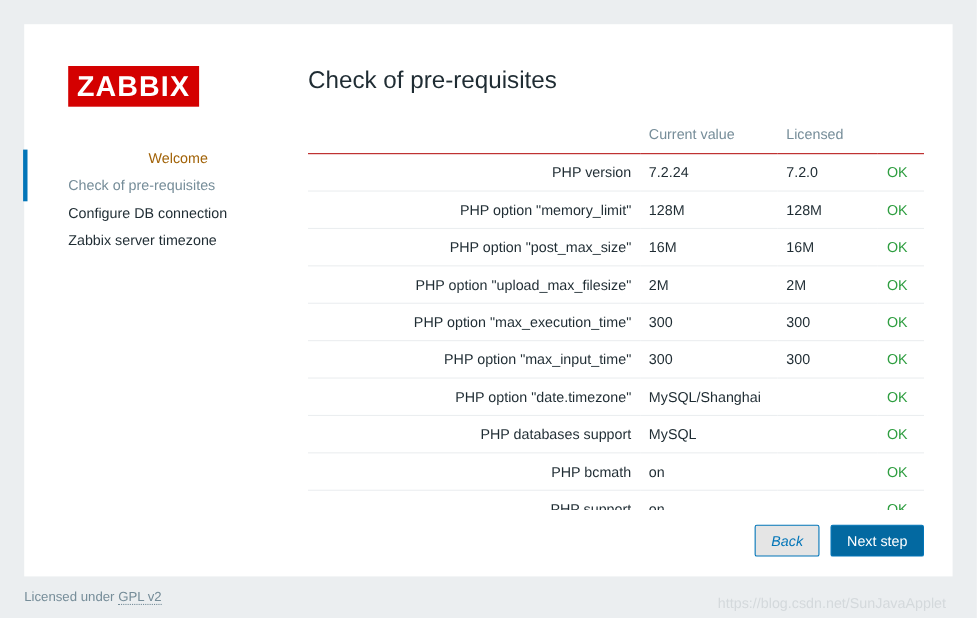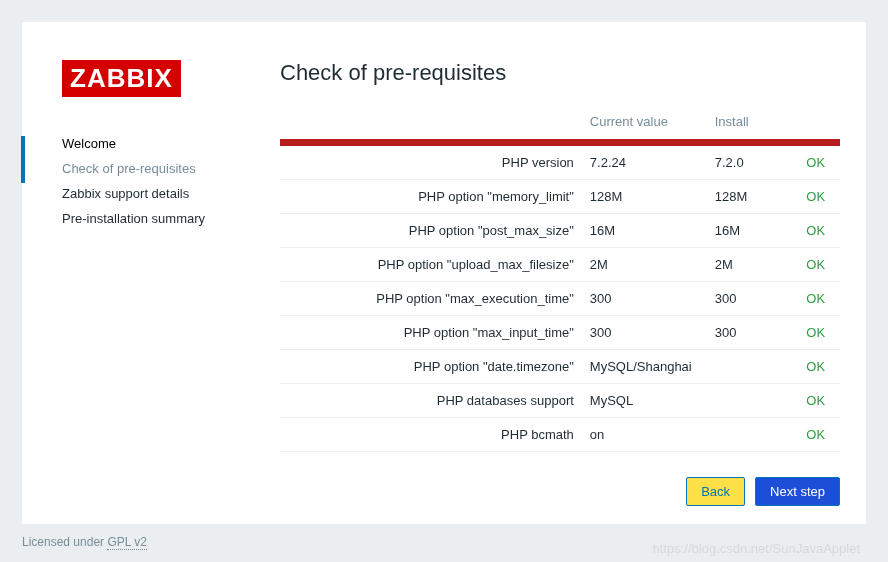--- a/index.html
+++ b/index.html
@@ -37,21 +37,21 @@
     margin-bottom: 34px;
     font-family: Arial, sans-serif;
   }
   .nav { list-style: none; }
   .nav li {
     padding: 5px 0 5px 0;
     color: #1f2c33;
     cursor: pointer;
     position: relative;
   }
-  .nav li.done { color: #000000; }
+  .nav li.done { color: #a16207; text-align: center; }
   .nav li.active {
     color: #768d99;
   }
   .nav li.active::before {
     content: "";
     position: absolute;
     left: -41px;
     top: -2px;
     bottom: -2px;
     width: 4px;
@@ -77,21 +77,21 @@
   table {
     width: 100%;
     border-collapse: collapse;
     font-size: 13px;
   }
   th {
     text-align: left;
     font-weight: normal;
     color: #768d99;
     padding: 6px 8px 10px 8px;
-    border-bottom: 7px solid #b91c1c;
+    border-bottom: 1px solid #b91c1c;
   }
   td {
     padding: 9px 8px;
     border-bottom: 1px solid #ebeef0;
     color: #1f2c33;
   }
   th:first-child, td:first-child { padding-left: 10px; text-align: right; }
   .col-name { width: 290px; }
   .col-cur { width: 120px; }
   .col-req { width: 88px; }
@@ -103,26 +103,27 @@
     gap: 10px;
     padding-top: 14px;
   }
   .btn {
     font-size: 13px;
     padding: 6px 14px;
     border-radius: 2px;
     cursor: pointer;
   }
   .btn-secondary {
-    background: #fde047;
+    background: #e5e5e5;
     border: 1px solid #0275b8;
     color: #0275b8;
+    font-style: italic;
   }
   .btn-primary {
-    background: #1d4ed8;
+    background: #0369a1;
     border: 1px solid #0275b8;
     color: #fff;
   }
   .footer {
     text-align: left;
     color: #768d99;
     font-size: 12px;
     padding: 11px 0;
   }
   .footer a {
@@ -142,33 +143,33 @@
 </head>
 <body>
 
 <div class="panel">
   <div class="layout">
     <aside class="sidebar">
       <div class="logo">ZABBIX</div>
       <ul class="nav" id="nav">
           <li class="done">Welcome</li>
           <li class="active">Check of pre-requisites</li>
-          <li class="">Zabbix support details</li>
-          <li class="">Pre-installation summary</li>
+          <li class="">Configure DB connection</li>
+          <li class="">Zabbix server timezone</li>
         </ul>
     </aside>
     <section class="main">
       <h1 class="title">Check of pre-requisites</h1>
       <div class="table-wrap">
         <table>
           <thead>
             <tr>
               <th class="col-name"></th>
               <th class="col-cur">Current value</th>
-              <th class="col-req">Install</th>
+              <th class="col-req">Licensed</th>
               <th class="col-status"></th>
             </tr>
           </thead>
           <tbody id="tbody">
               <tr>
                 <td class="col-name">PHP version</td>
                 <td class="col-cur">7.2.24</td>
                 <td class="col-req">7.2.0</td>
                 <td class="col-status status-ok">OK</td>
               </tr>

